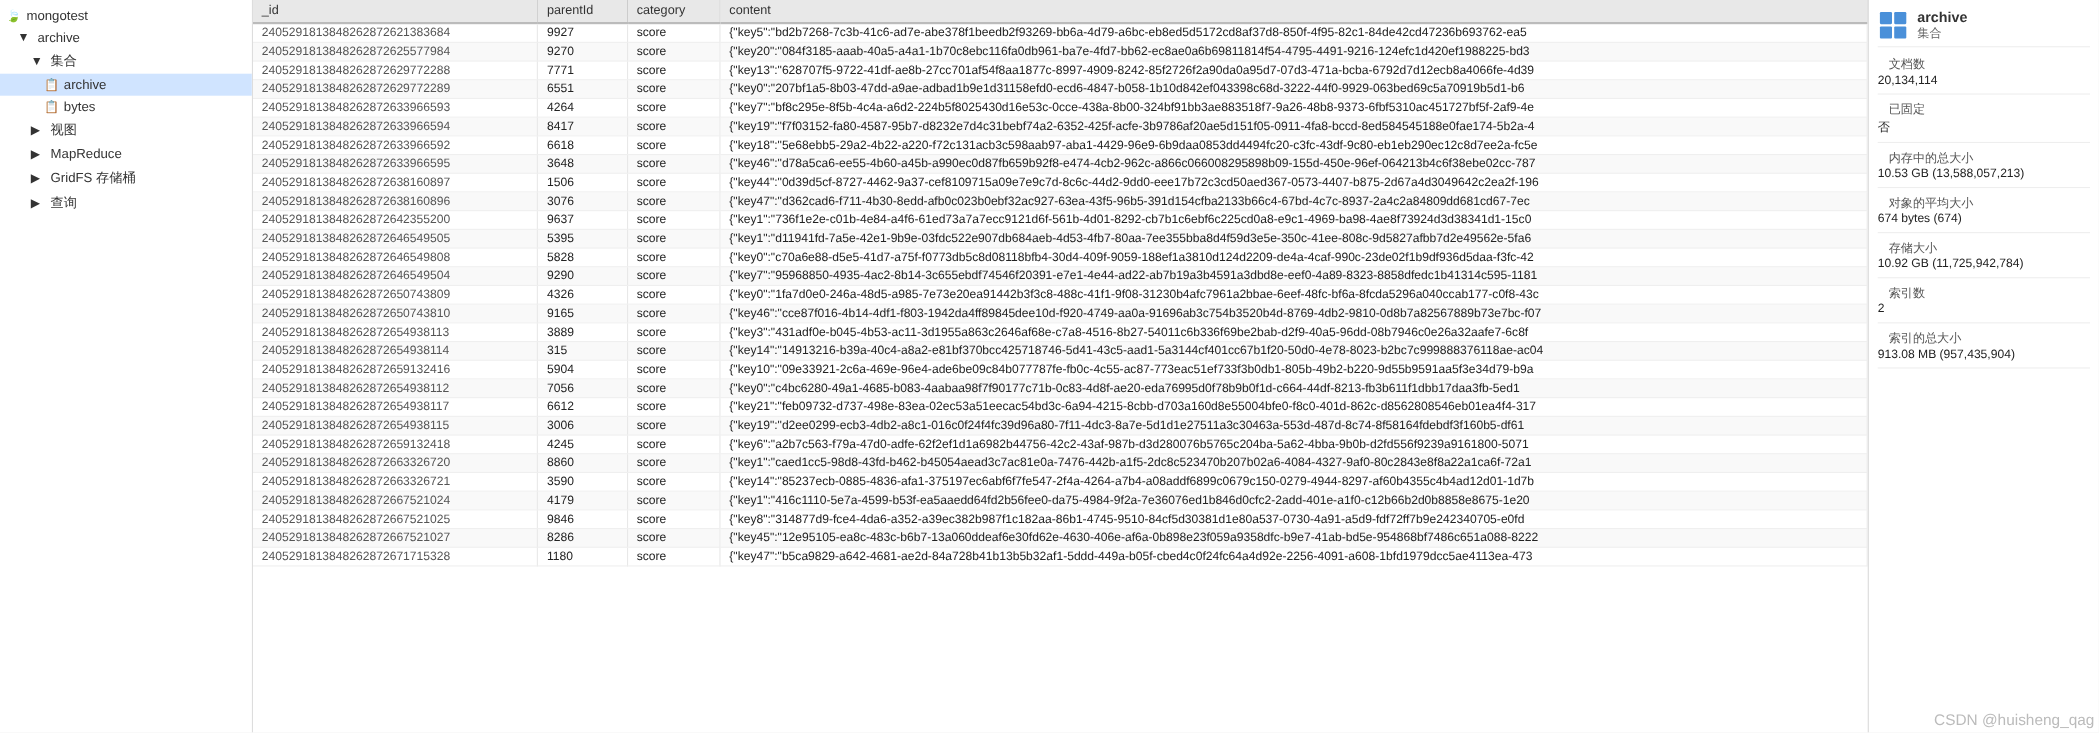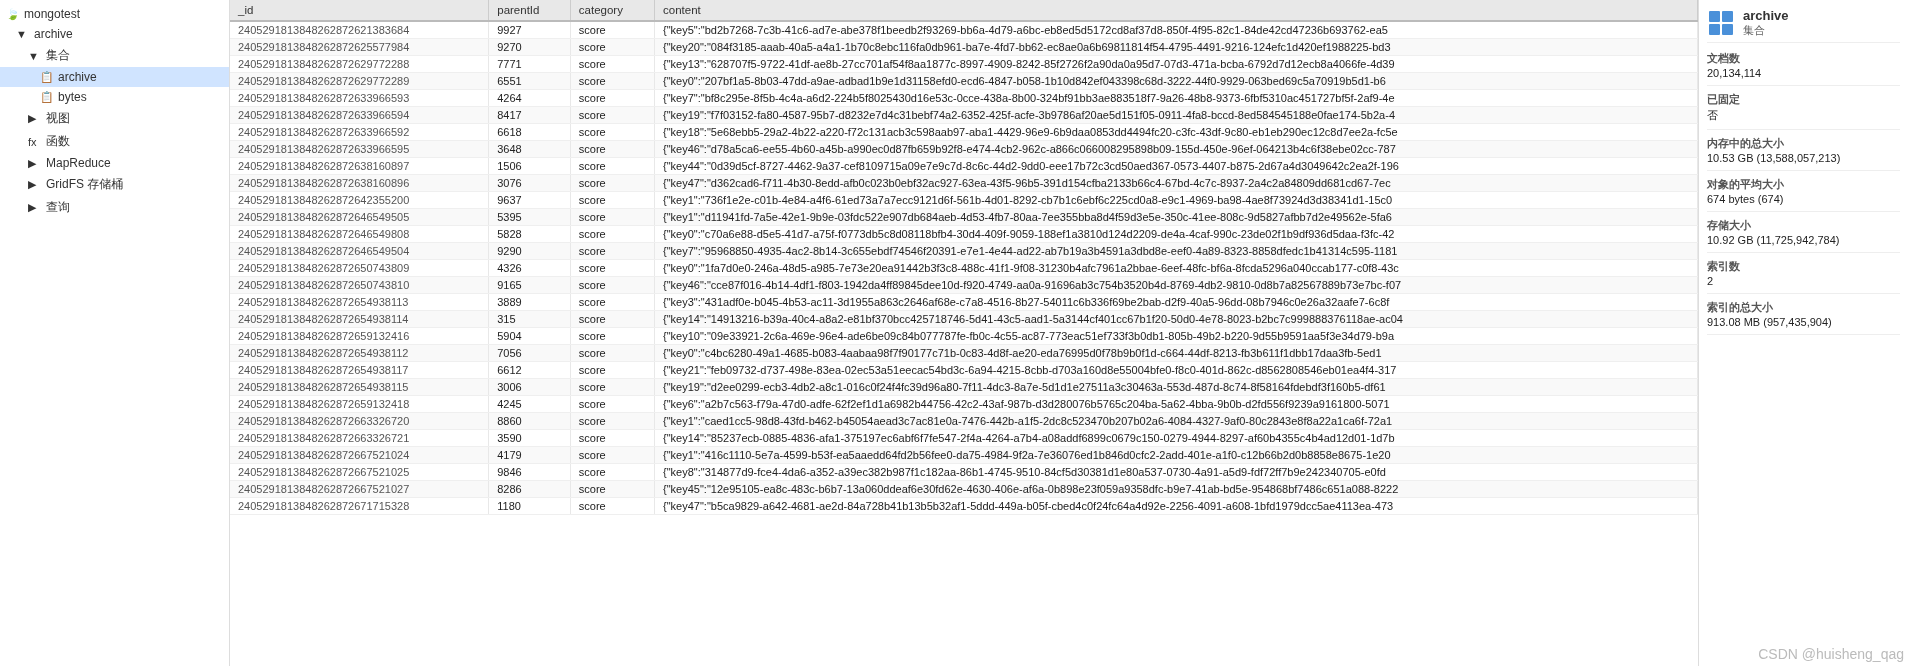--- a/index.html
+++ b/index.html
@@ -97,21 +97,21 @@
       padding-bottom: 4px;
       border-bottom: 1px solid #eee;
     }
     .right-panel-header .grid-icon {
       width: 28px;
       height: 28px;
       margin-right: 8px;
     }
     .right-panel-title { font-size: 13px; font-weight: bold; color: #333; }
     .right-panel-subtitle { font-size: 11px; color: #666; }
-    .info-label { color: #555; font-size: 11px; margin-bottom: 1px; font-weight: bold; }
+    .info-label { color: #555; font-size: 11px; margin-bottom: 1px; font-weight: normal; margin-left: 10px; }
     .info-value { color: #222; font-size: 11px; margin-bottom: 6px; }
     .divider { border: none; border-top: 1px solid #eee; margin: 6px 0; }
     .watermark {
       position: fixed;
       bottom: 4px;
       right: 4px;
       font-size: 14px;
       color: #bbb;
     }
 
@@ -141,24 +141,20 @@
       <span class="icon" style="font-size:11px;margin-right:4px;min-width:14px;display:inline-block;">📋</span>
       <span>archive</span>
     </div>
     <div class="sidebar-item indent-3">
       <span class="icon" style="font-size:11px;margin-right:4px;min-width:14px;display:inline-block;">📋</span>
       <span>bytes</span>
     </div>
     <div class="sidebar-item indent-2">
       <span class="icon" style="font-size:11px;margin-right:4px;min-width:14px;display:inline-block;">▶</span>
       <span>视图</span>
-    </div>
-    <div class="sidebar-item indent-2">
-      <span class="icon" style="font-size:11px;margin-right:4px;min-width:14px;display:inline-block;">fx</span>
-      <span>函数</span>
     </div>
     <div class="sidebar-item indent-2">
       <span class="icon" style="font-size:11px;margin-right:4px;min-width:14px;display:inline-block;">▶</span>
       <span>MapReduce</span>
     </div>
     <div class="sidebar-item indent-2">
       <span class="icon" style="font-size:11px;margin-right:4px;min-width:14px;display:inline-block;">▶</span>
       <span>GridFS 存储桶</span>
     </div>
     <div class="sidebar-item indent-2">

